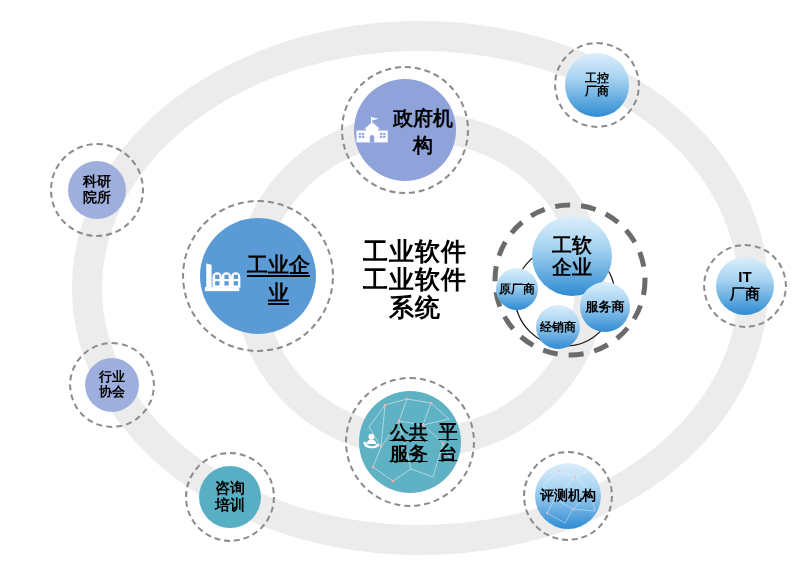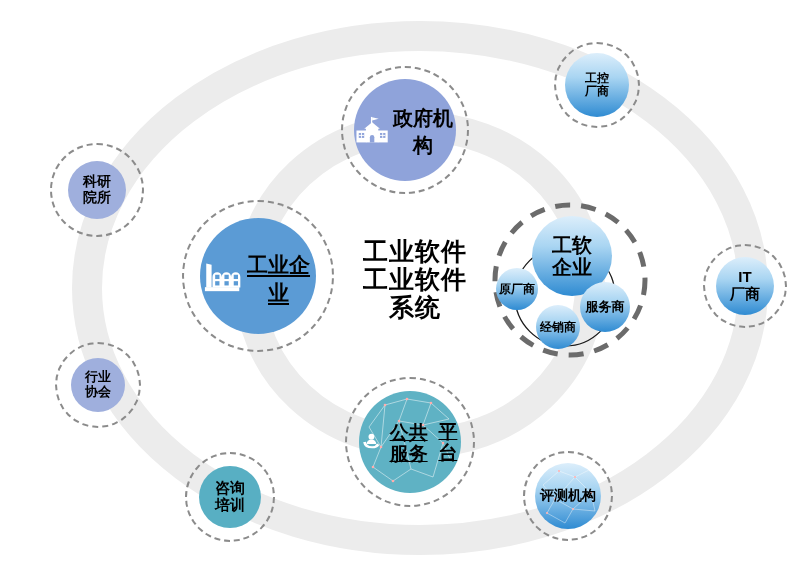--- a/index.html
+++ b/index.html
@@ -49,21 +49,21 @@
 
 
   <div class="node" style="left:50px;top:143px;width:94px;height:94px;">
     <div class="ring"></div>
     <div class="circle peri" style="left:18px;top:18px;width:58px;height:58px;font-size:14px;">
       <span class="ln">科研</span>
       <span class="ln">院所</span>
     </div>
   </div>
 
-  <div class="node" style="left:55px;top:342px;width:86px;height:86px;">
+  <div class="node" style="left:69px;top:342px;width:86px;height:86px;">
     <div class="ring"></div>
     <div class="circle peri" style="left:16px;top:16px;width:54px;height:54px;font-size:13px;">
       <span class="ln">行业</span>
       <span class="ln">协会</span>
     </div>
   </div>
 
   <div class="node" style="left:185px;top:452px;width:90px;height:90px;">
     <div class="ring"></div>
     <div class="circle teal" style="left:14px;top:14px;width:62px;height:62px;font-size:15px;">

